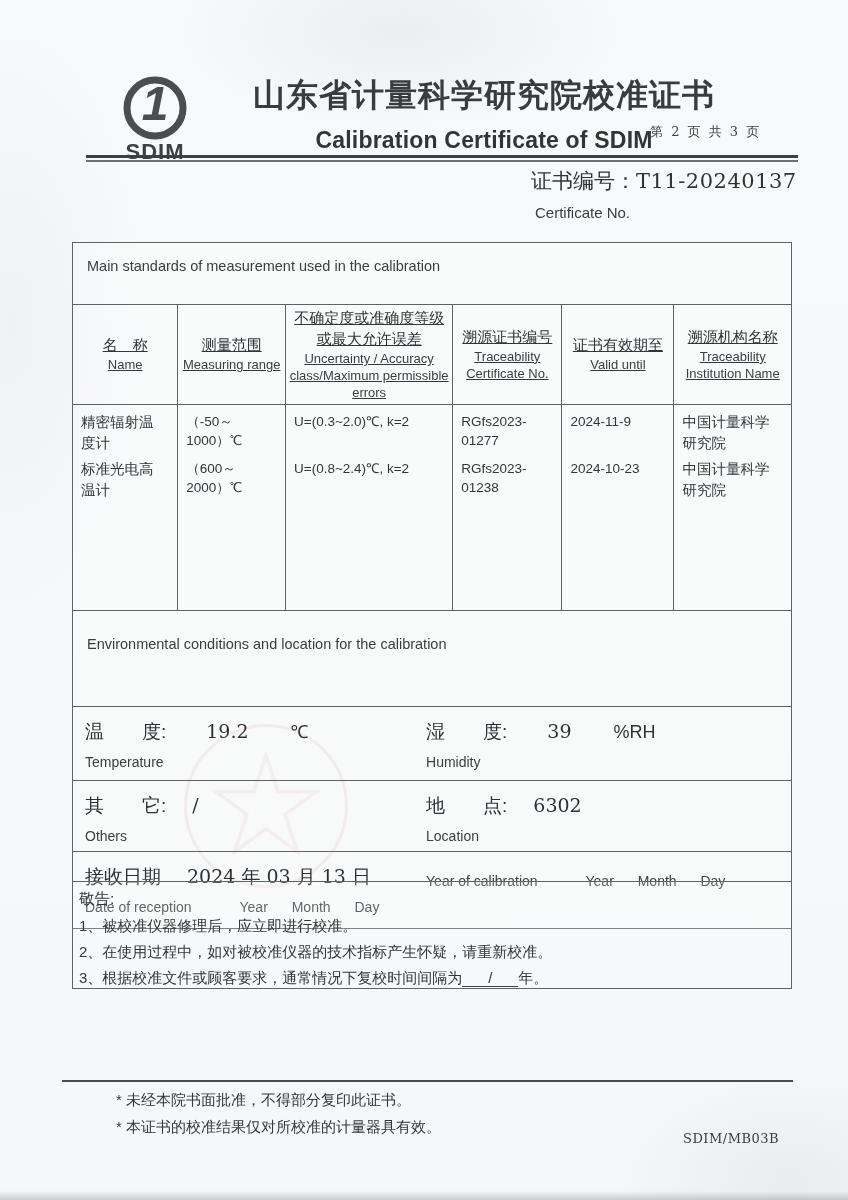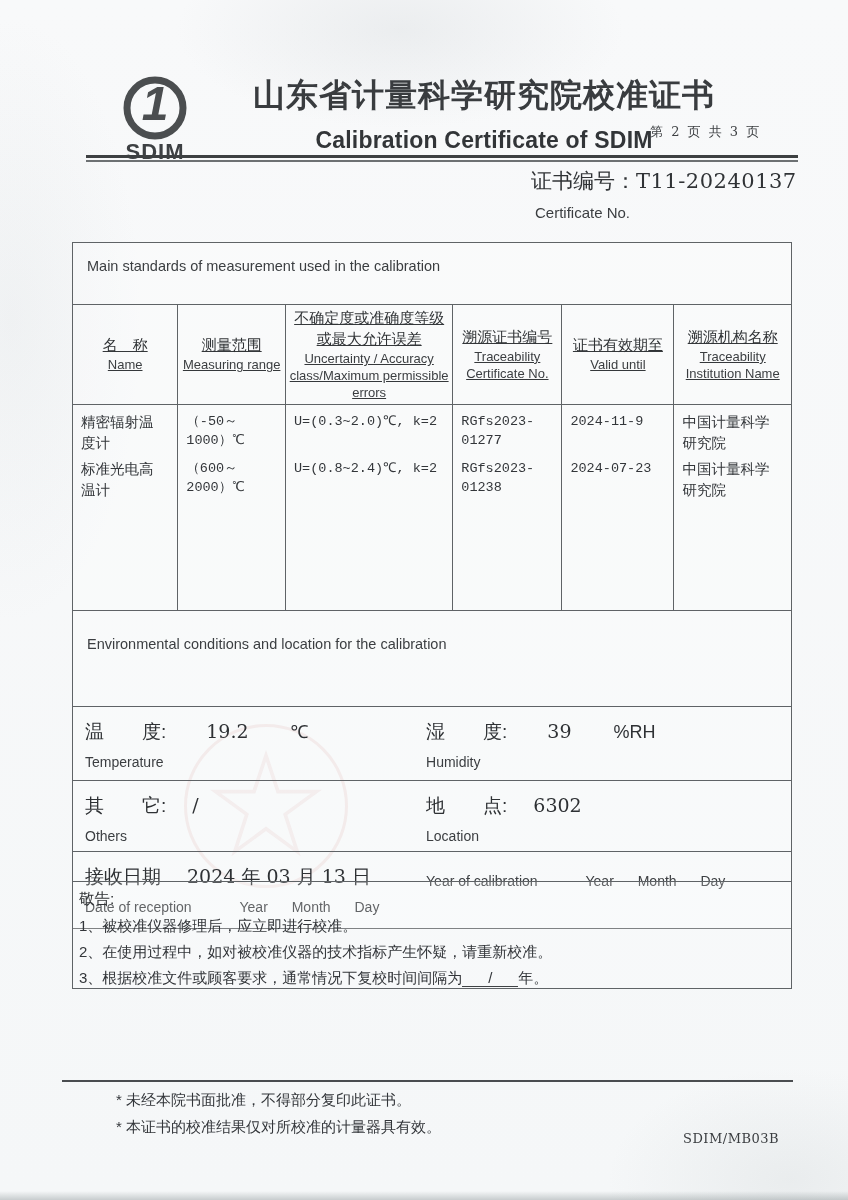--- a/index.html
+++ b/index.html
@@ -54,21 +54,21 @@
   th:first-child,td:first-child{ border-left:0; }
   th:last-child,td:last-child{ border-right:0; }
   td{ border-bottom:0; }
   thead th{ height:95px; font-weight:400; vertical-align:middle; padding:2px 3px;text-decoration:underline; }
   thead .cn{ font-size:15px; color:#303336; line-height:1.4; }
   thead .en{ font-size:13px; color:#3b3e41; line-height:1.3; margin-top:2px; }
   .col-name{ width:14.6%; } .col-range{ width:15.0%; } .col-unc{ width:23.3%; }
   .col-trace{ width:15.2%; } .col-valid{ width:15.6%; } .col-inst{ width:16.3%; }
   tbody td{ height:206px; vertical-align:top; padding:7px 8px; }
   .std-entry{ height:47px; font-size:14.5px; line-height:1.45; color:#33363a; }
-  .val{ font-family:Liberation Mono, monospace; font-size:13.5px; }
+  .val{ font-family:Liberation Sans, sans-serif; font-size:13.5px; }
   .wrap-5{ max-width:5.3em; } .wrap-6{ max-width:6.3em; }
 
   .env-title{ border-top:1px solid #5f6366; height:96px; padding:19px 14px 0; }
   .env-row{ border-top:1px solid #5f6366; display:flex; }
   .half{ width:47.5%; padding:12px 10px 0 12px; } .half:last-child{ flex:1; }
   .row-temp{ height:74px; } .row-other{ height:71px; } .row-dates{ height:77px; }
   .cjk-line{ font-size:19px; color:#2e3134; display:flex; align-items:baseline; }
   .cjk-line .v{ font-family:"DejaVu Serif", serif; margin-left:40px; }
   .cjk-line .u{ margin-left:42px; font-size:18px; }
   .cjk-line .slim{ margin-left:26px; }
@@ -173,21 +173,21 @@
           <td>
             <div class="std-entry val">U=(0.3~2.0)℃, k=2</div>
             <div class="std-entry val">U=(0.8~2.4)℃, k=2</div>
           </td>
           <td>
             <div class="std-entry val">RGfs2023-01277</div>
             <div class="std-entry val">RGfs2023-01238</div>
           </td>
           <td>
             <div class="std-entry val">2024-11-9</div>
-            <div class="std-entry val">2024-07-23</div>
+            <div class="std-entry val">2024-10-23</div>
           </td>
           <td>
             <div class="std-entry wrap-6">中国计量科学研究院</div>
             <div class="std-entry wrap-6">中国计量科学研究院</div>
           </td>
         </tr>
       </tbody>
     </table>
 
     <div class="env-title">

